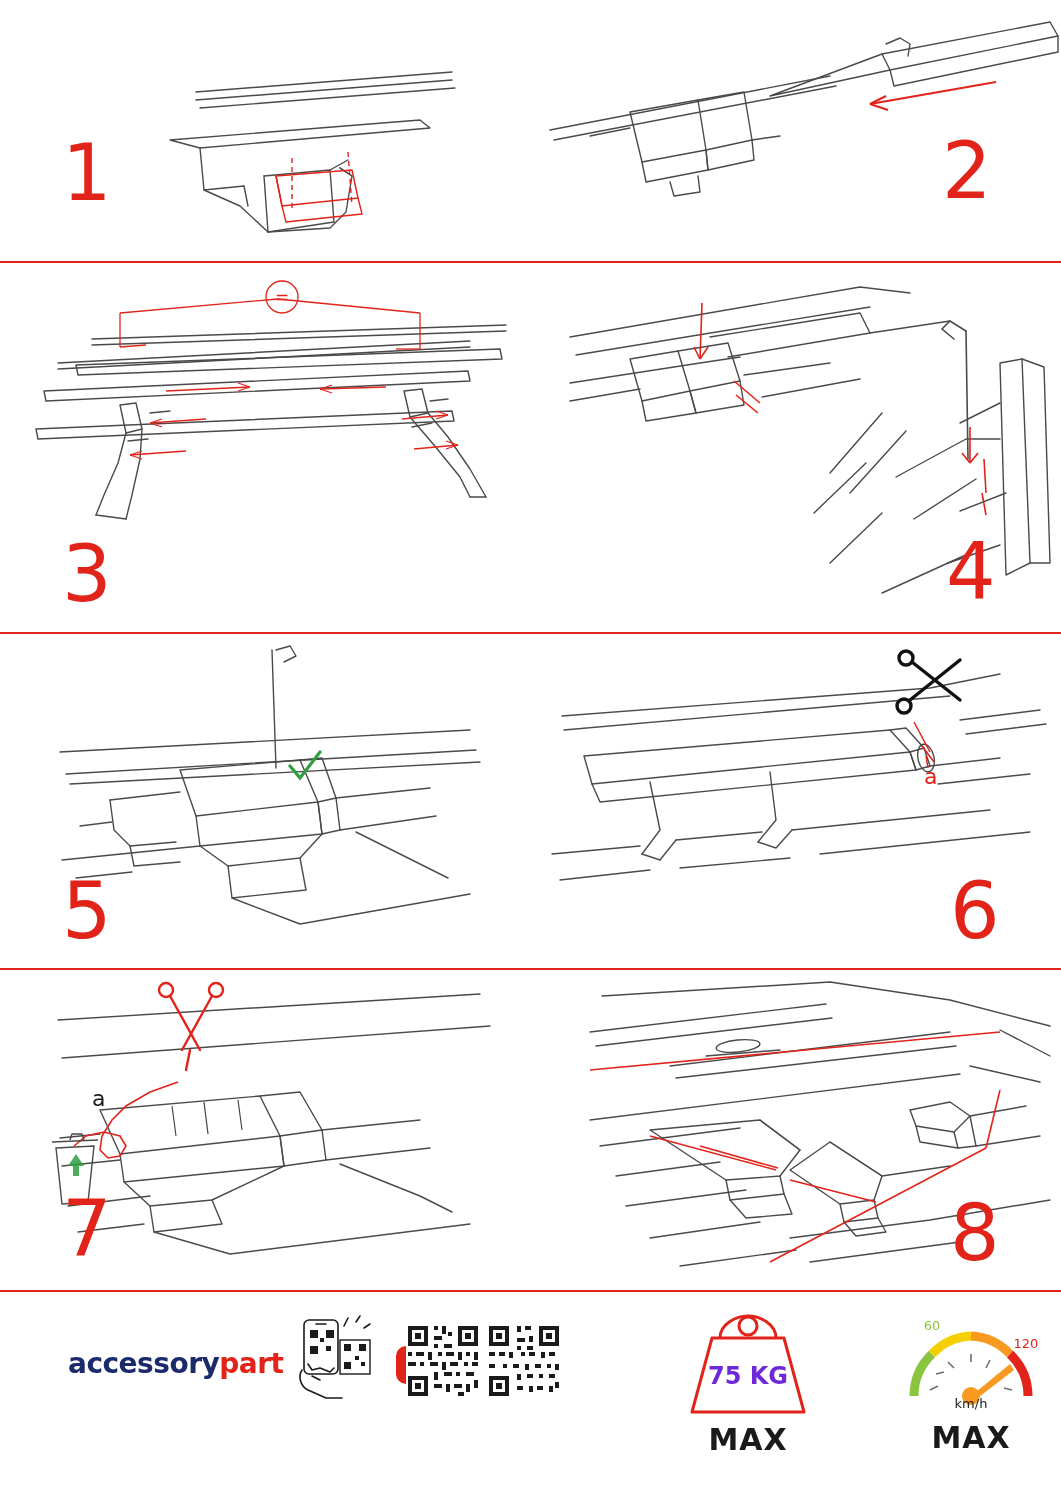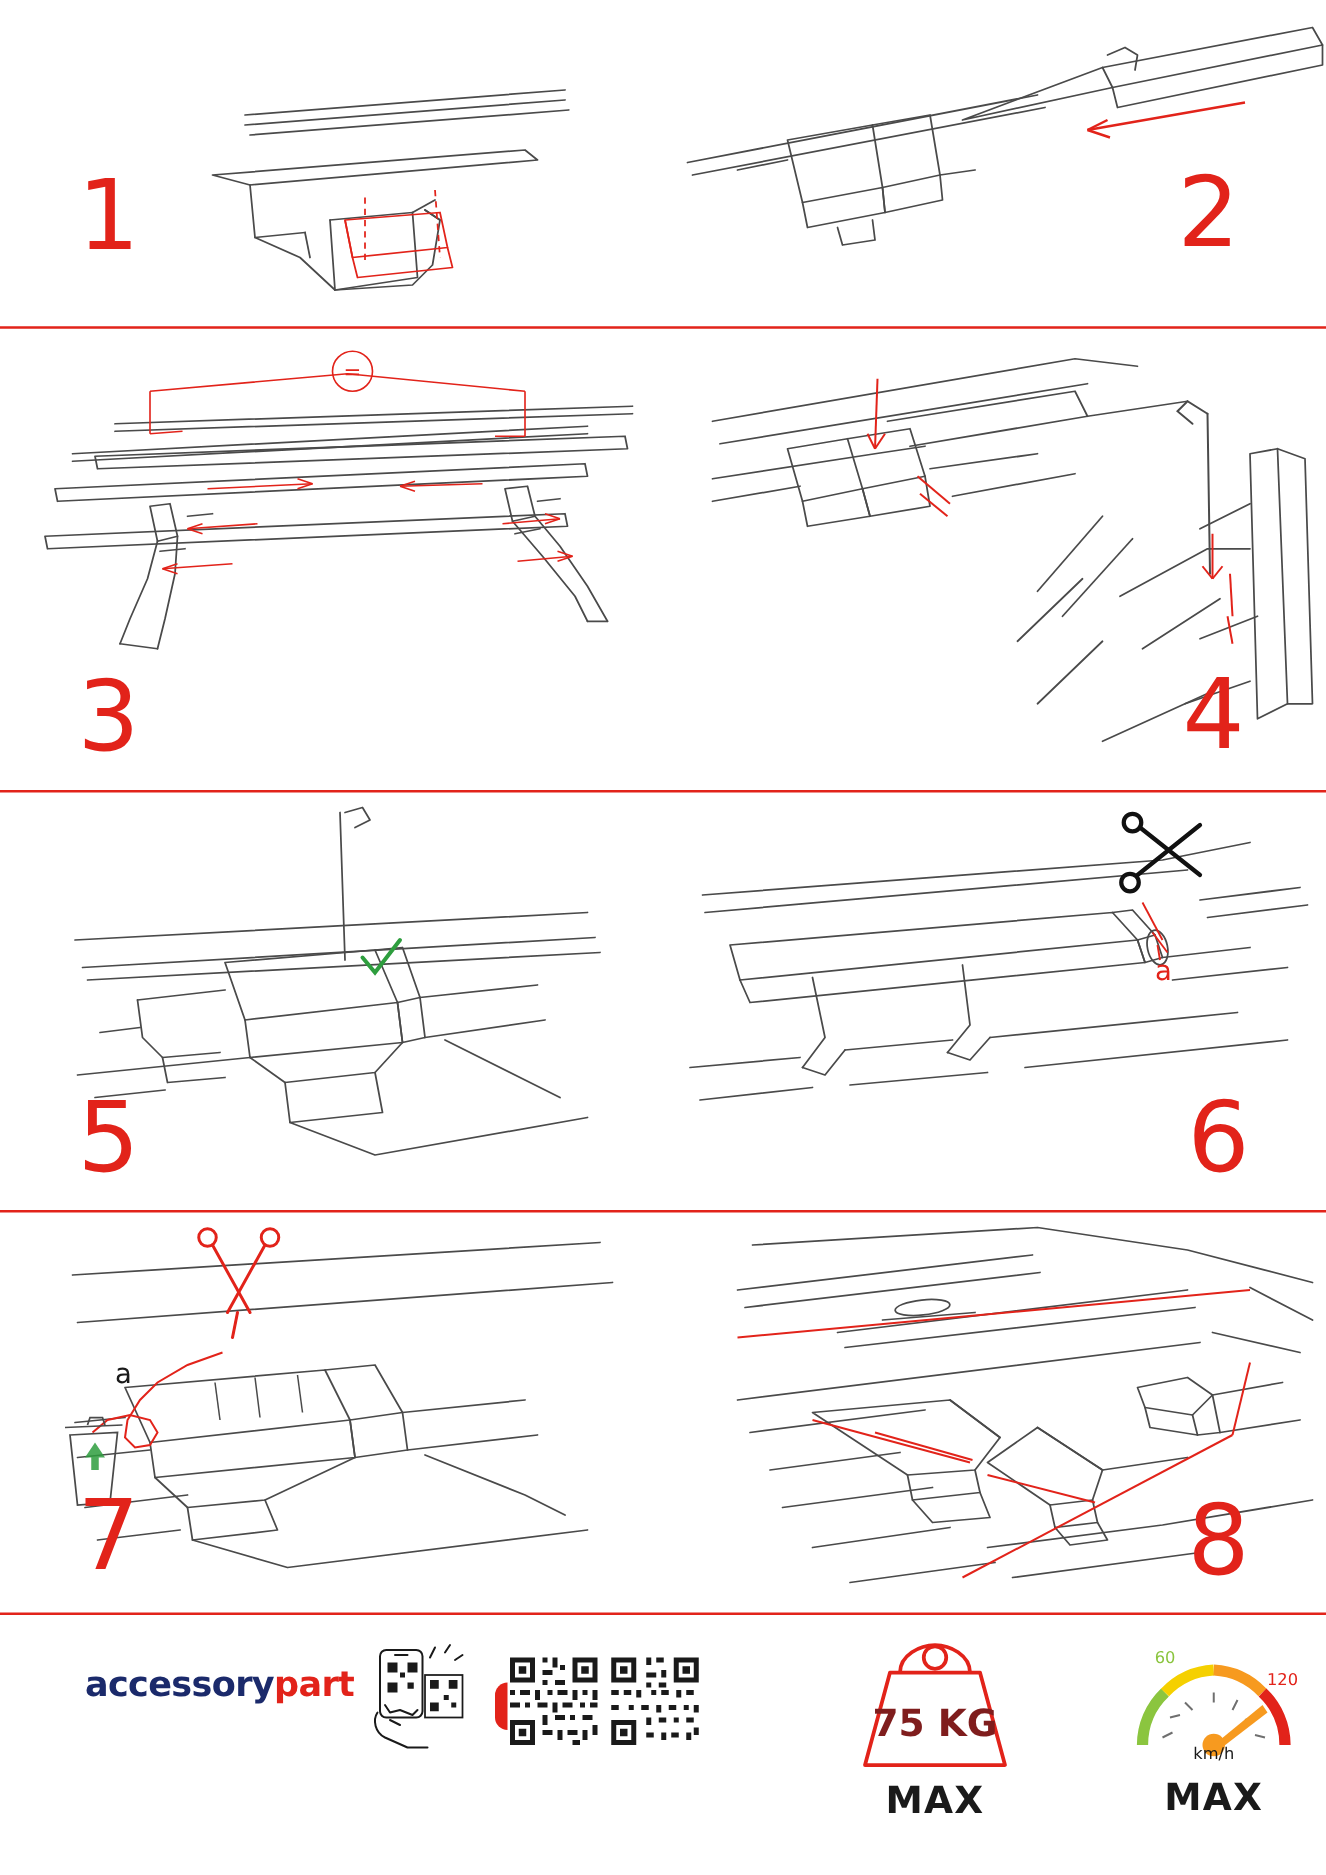--- a/index.html
+++ b/index.html
@@ -78,21 +78,21 @@
   .brand-title {
     font-family: "DejaVu Sans", sans-serif;
     font-weight: bold;
     font-size: 44px;
     letter-spacing: -1px;
     color: #1b2a6b;
     line-height: 1;
   }
   .brand-title .x { font-size: 34px; }
   .brand-sub {
-    margin-top: 18px;
+    margin-top: 34px;
     font-family: "DejaVu Sans", sans-serif;
     font-weight: bold;
     font-size: 28px;
     letter-spacing: -0.5px;
     color: #1b2a6b;
     line-height: 1;
   }
   .brand-sub .red { color: #e2231a; }
 
   .mark {
@@ -112,22 +112,22 @@
     width: 160px;
     text-align: center;
   }
   .weight-value {
     position: absolute;
     left: 0;
     top: 58px;
     width: 160px;
     font-family: "DejaVu Sans", sans-serif;
     font-weight: bold;
-    font-size: 30px;
-    color: #7f1d1d;
+    font-size: 24px;
+    color: #6d28d9;
     text-align: center;
   }
   .max-label {
     margin-top: 116px;
     font-family: "DejaVu Sans", sans-serif;
     font-size: 30px;
     color: #1a1a1a;
     letter-spacing: 1px;
     font-weight: bold;
   }

